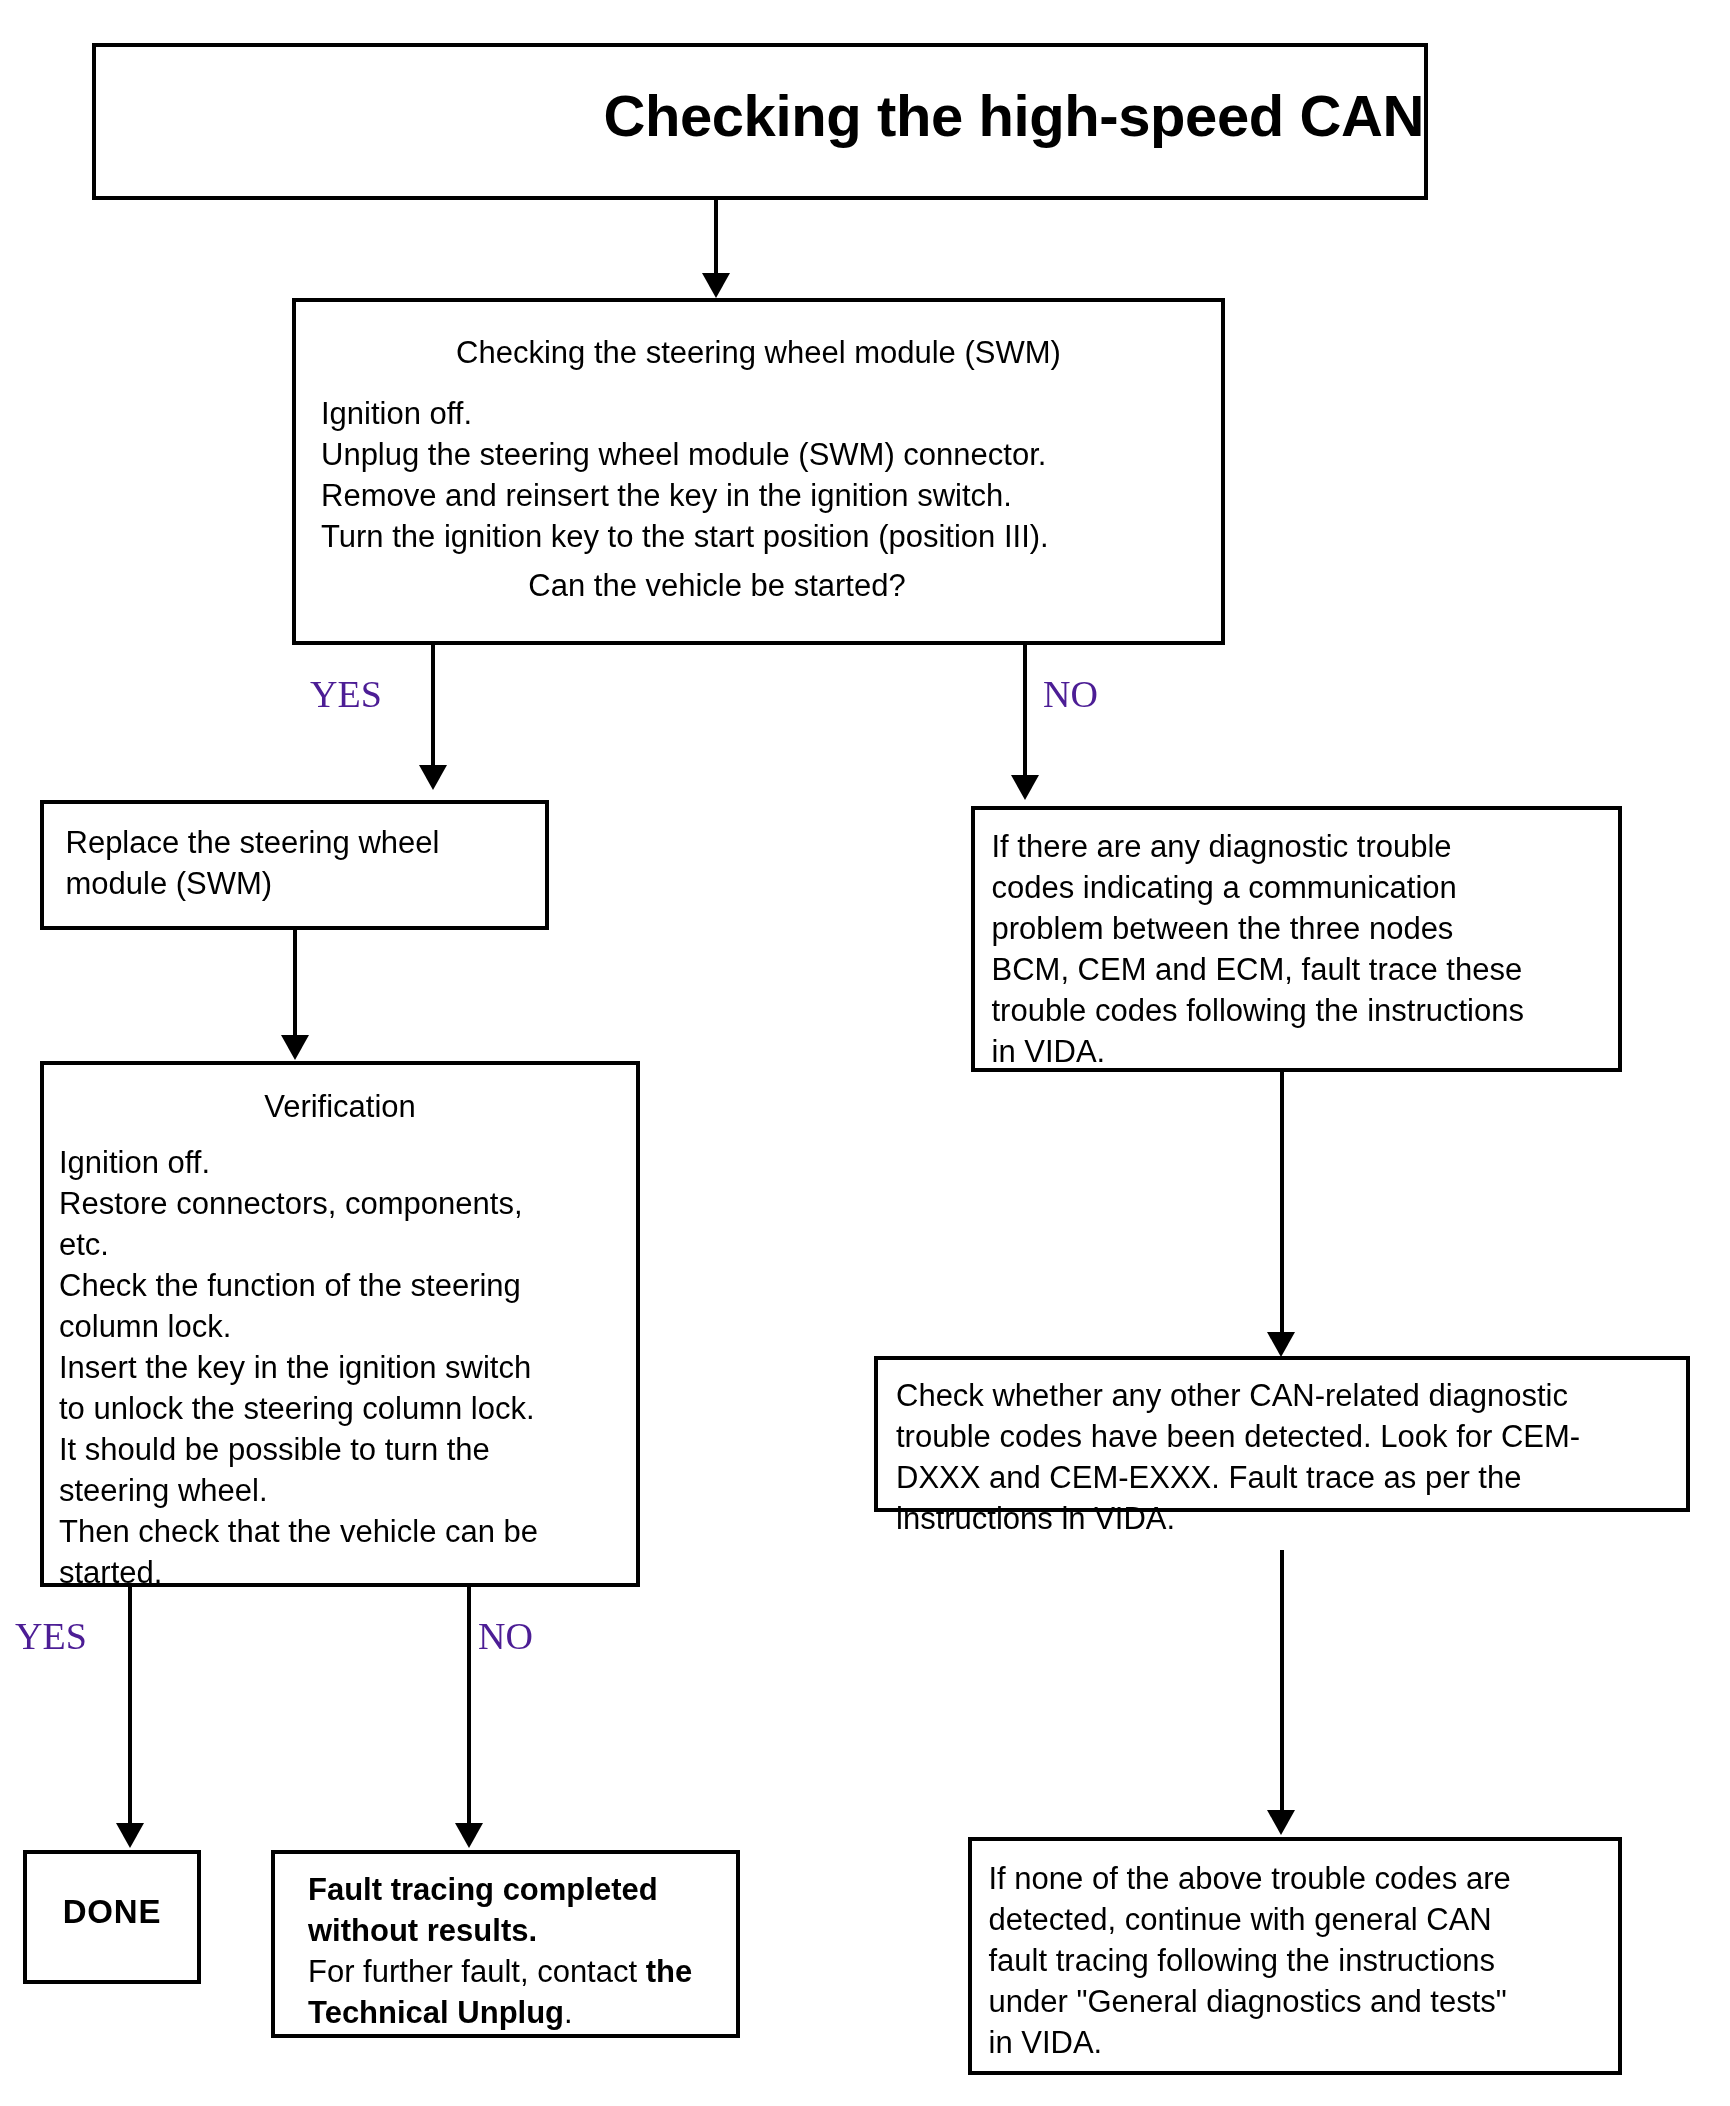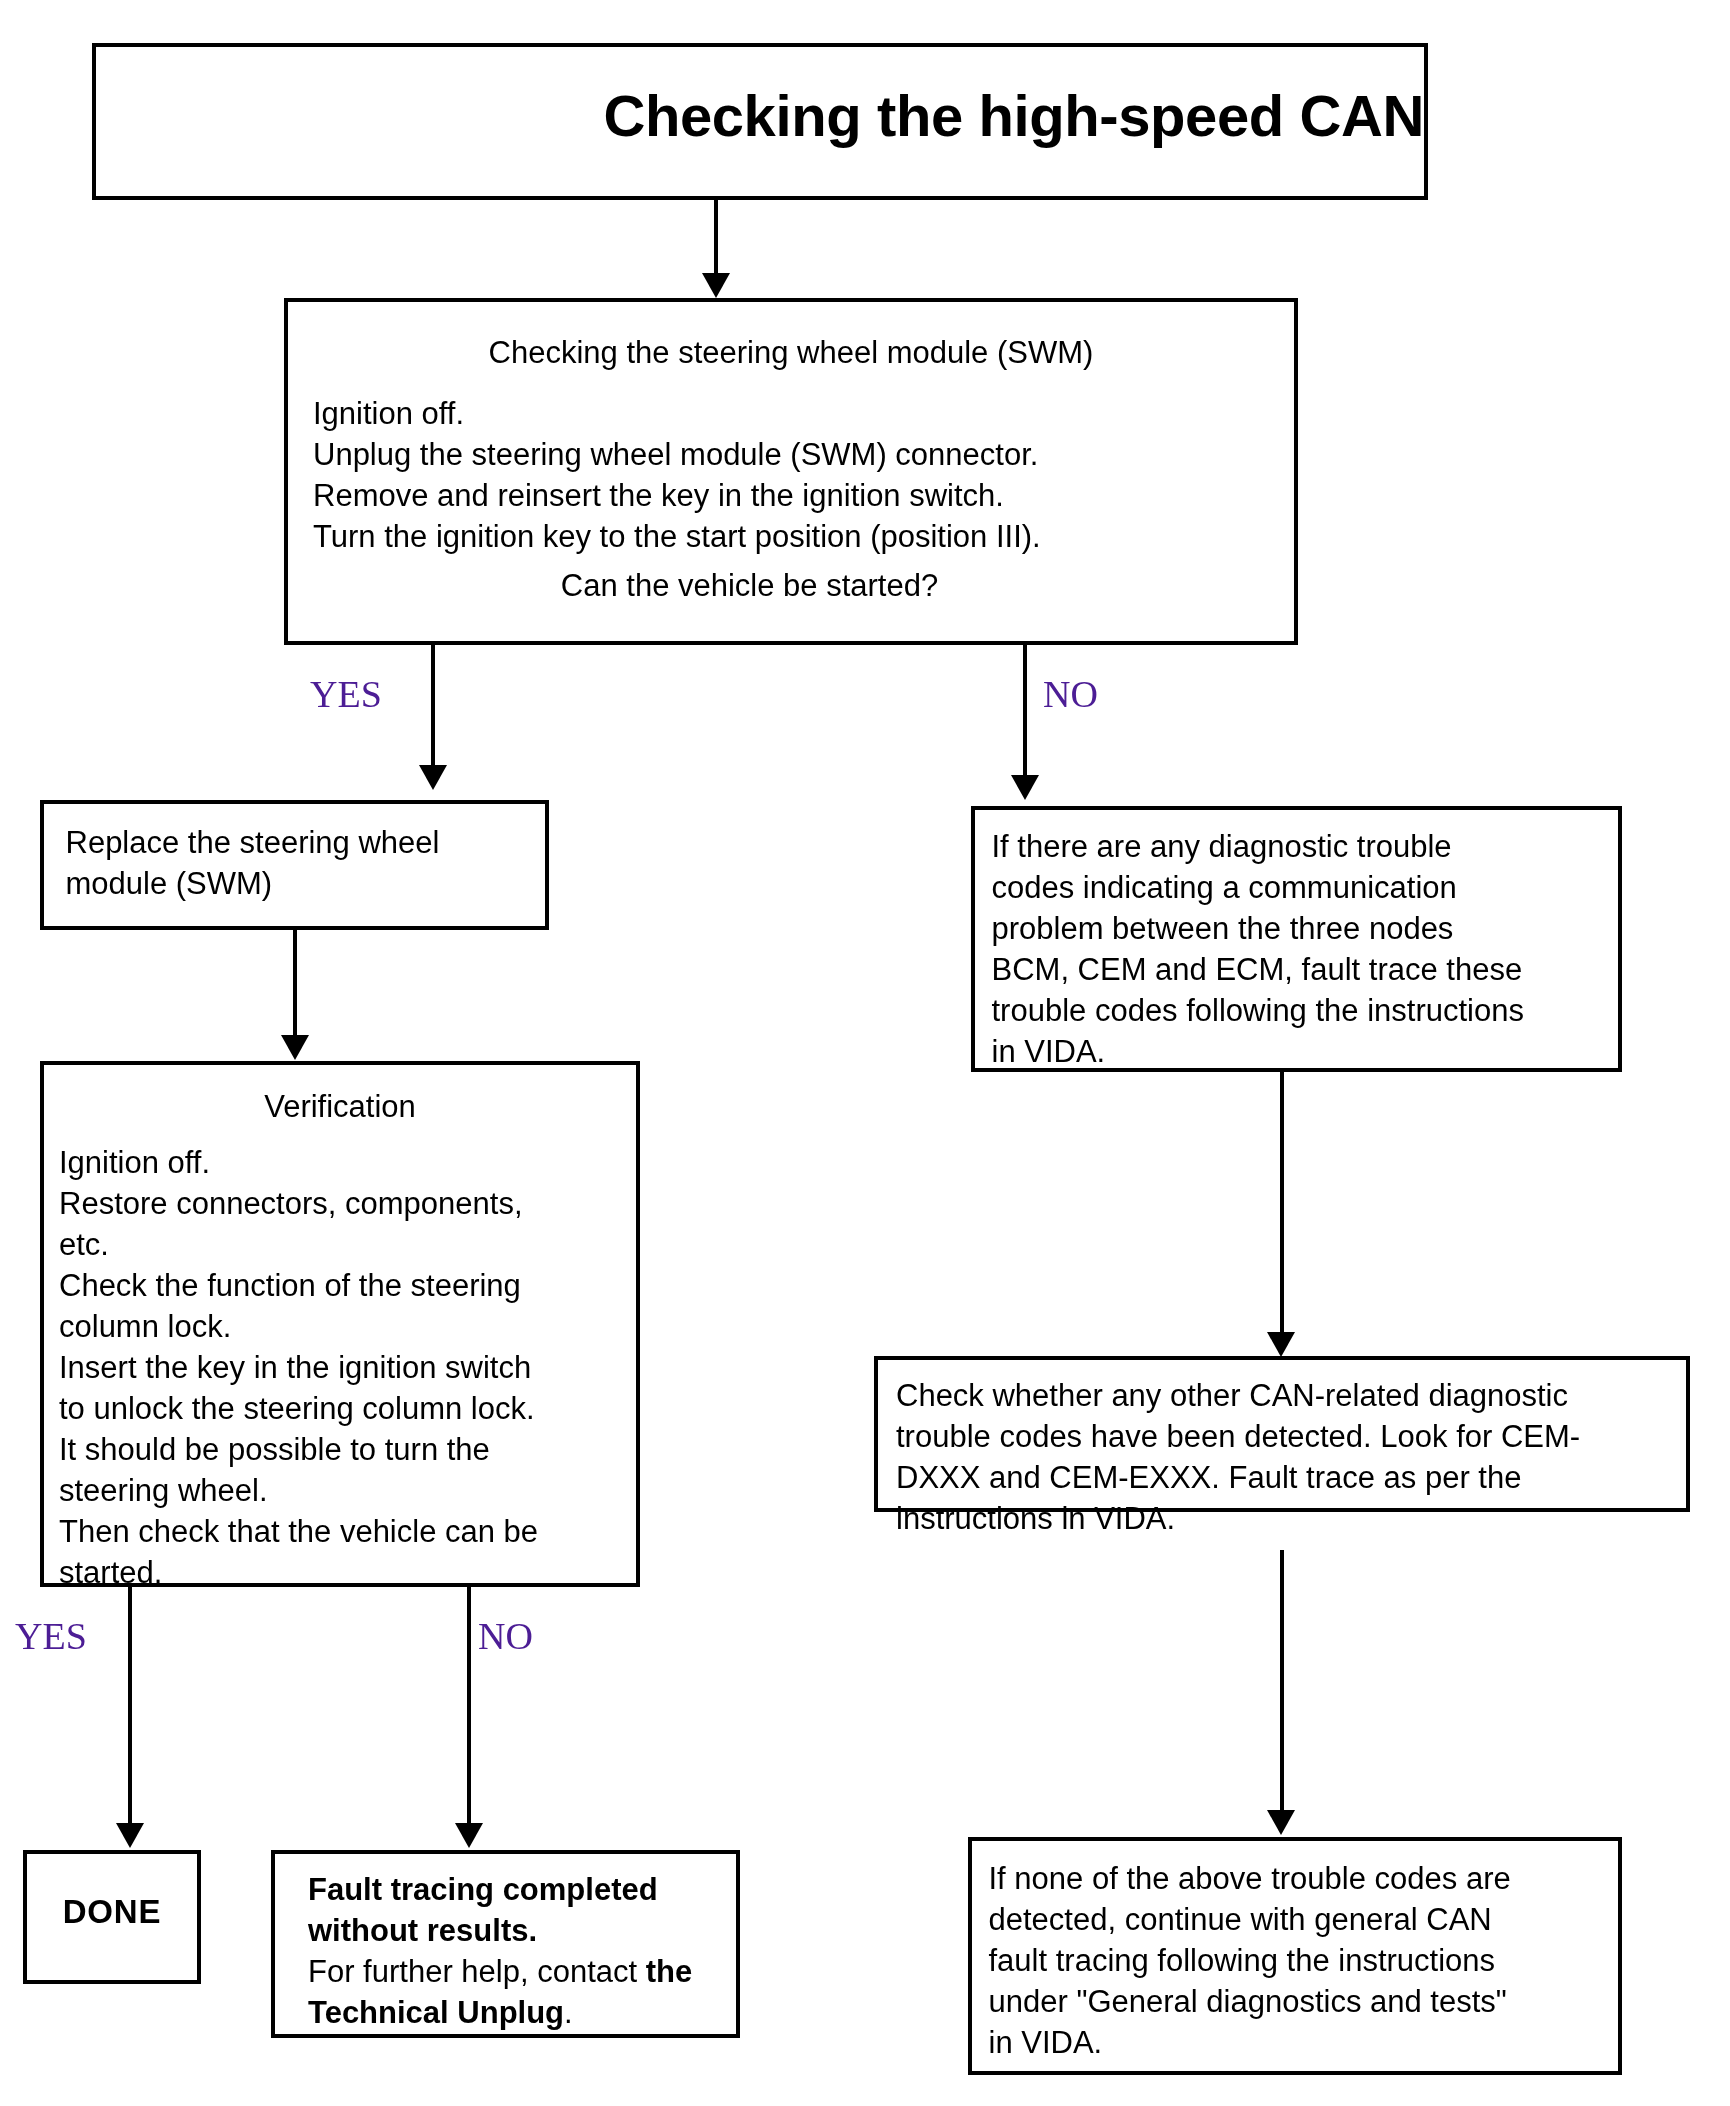--- a/index.html
+++ b/index.html
@@ -77,21 +77,21 @@
 
 <div id="canvas">
 
   <div class="box" style="left:92px; top:43px; width:1336px; height:157px;">
     <div class="ttl" style="position:absolute; left:0; right:0; top:35px;">Checking the high-speed CAN</div>
   </div>
 
   <div class="vline" style="left:714px; top:200px; height:74px;"></div>
   <div class="arrowhead" style="left:702px; top:273px;"></div>
 
-  <div class="box" style="left:284px; top:298px; width:1014px; height:347px;">
+  <div class="box" style="left:292px; top:298px; width:933px; height:347px;">
     <div class="hdr" style="position:absolute; left:25px; right:25px; top:30px;">Checking the steering wheel module (SWM)</div>
     <div class="btext" style="position:absolute; left:25px; right:16.5px; top:91px;">Ignition off.
 Unplug the steering wheel module (SWM) connector.
 Remove and reinsert the key in the ignition switch.
 Turn the ignition key to the start position (position III).</div>
     <div class="hdr" style="position:absolute; left:0px; right:83px; top:263px;">Can the vehicle be started?</div>
   </div>
 
   <div class="vline" style="left:431px; top:645px; height:124px;"></div>
   <div class="arrowhead" style="left:419px; top:765px;"></div>
@@ -133,21 +133,21 @@
   <div class="yn" style="left:478px; top:1616px;">NO</div>
 
   <div class="box" style="left:23px; top:1850px; width:178px; height:134px;">
     <div class="done-label" style="position:absolute; left:0; right:0; top:39px;">DONE</div>
   </div>
 
   <div class="box" style="left:271px; top:1850px; width:469px; height:188px;">
     <div style="position:absolute; left:33px; right:11.6px; top:15px;">
       <div class="btext bold">Fault tracing completed</div>
       <div class="btext bold">without results.</div>
-      <div class="btext"><span>For further help, contact </span><span class="bold">the</span></div>
+      <div class="btext"><span>For further fault, contact </span><span class="bold">the</span></div>
       <div class="btext"><span class="bold">Technical Unplug</span><span>.</span></div>
     </div>
   </div>
 
   <div class="box" style="left:971px; top:806px; width:651px; height:266px;">
     <div class="btext" style="position:absolute; left:16.5px; right:6.6px; top:15.7px;">If there are any diagnostic trouble
 codes indicating a communication
 problem between the three nodes
 BCM, CEM and ECM, fault trace these
 trouble codes following the instructions

